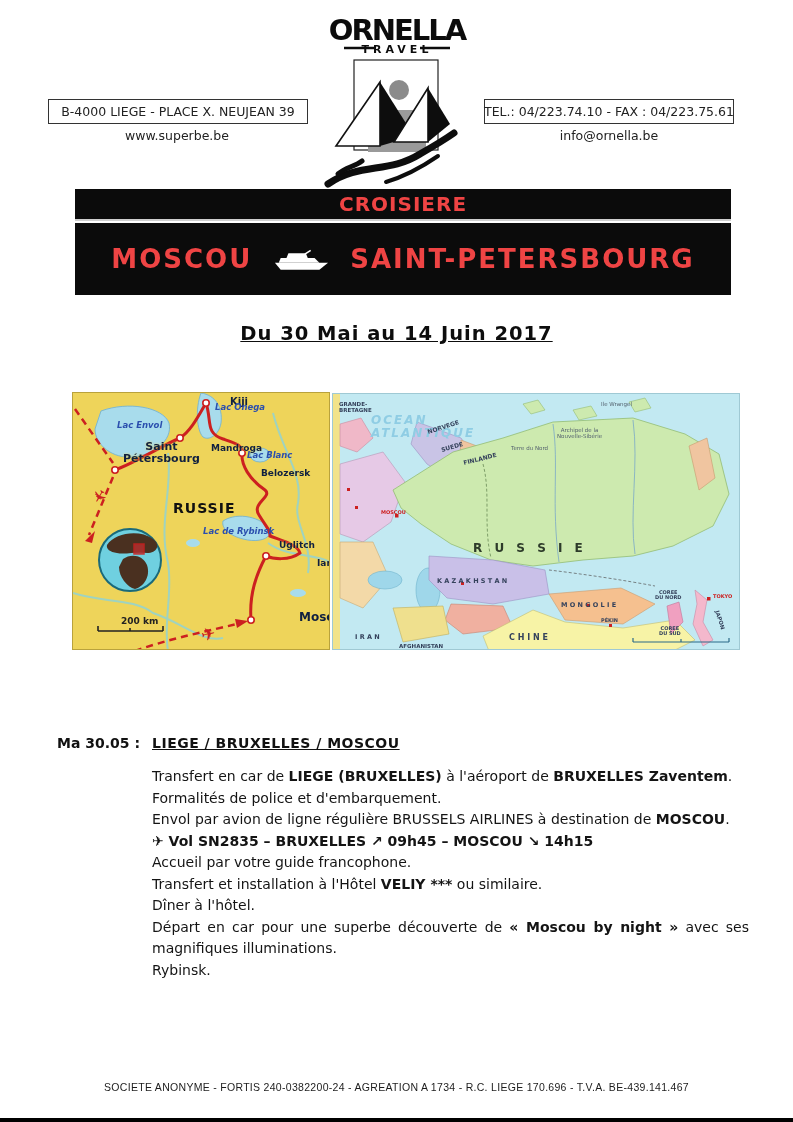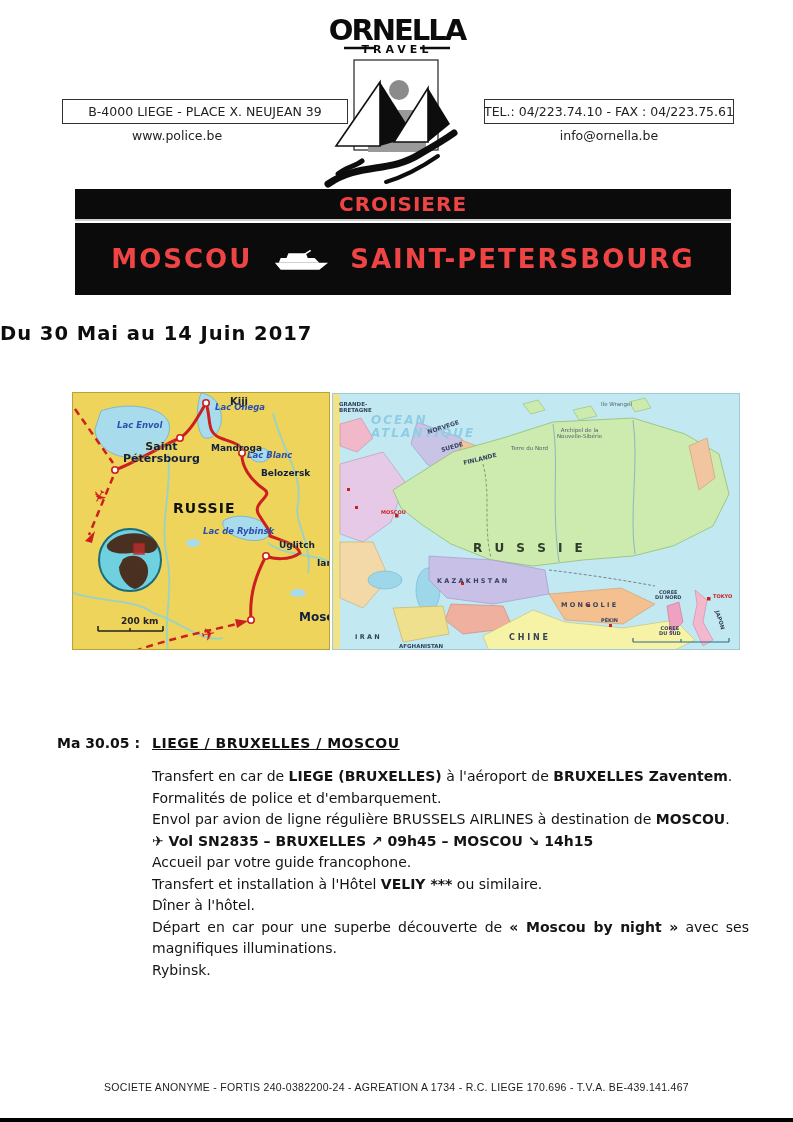--- a/index.html
+++ b/index.html
@@ -9,37 +9,37 @@
     font-family:"DejaVu Sans", sans-serif; color:#111; overflow:hidden;
     margin:0 auto;
   }
   
   .logo { position:absolute; left:322px; top:12px; width:150px; height:180px; }
   .info-box {
     position:absolute; border:1px solid #333; height:25px;
     display:flex; align-items:center; justify-content:center;
     font-size:12.5px; color:#222; white-space:nowrap;
   }
-  .addr-box { left:62px; top:99px; width:286px; }
+  .addr-box { left:48px; top:99px; width:260px; }
   .tel-box  { left:484px; top:99px; width:250px; }
   .under-box { position:absolute; font-size:12.5px; color:#222; text-align:center; }
   .www   { left:56px; top:128px; width:242px; }
   .email { left:484px; top:128px; width:250px; }
   
   .banner {
     position:absolute; left:75px; width:656px; background:#0b0b0b; color:#ef4444;
     display:flex; align-items:center; justify-content:center;
     font-weight:bold; letter-spacing:1px;
   }
   .banner1 { top:189px; height:32px; font-size:20px; border-bottom:2px solid #cfcfcf; }
   .banner2 { top:223px; height:72px; font-size:26px; gap:20px; letter-spacing:2px; }
   .ship { width:58px; height:24px; flex:0 0 auto; }
   .date-heading {
-    position:absolute; left:0; top:322px; width:100%; 
-    font-size:19.5px; font-weight:bold; letter-spacing:1px; color:#0d0d0d;
+    position:absolute; left:0; top:322px; width:100%; text-align:center;
+    font-size:19.5px; font-weight:bold; letter-spacing:1px; color:#0d0d0d;text-decoration:underline;
   }
   
   .map { position:absolute; overflow:hidden; }
   .map-left  { left:72px;  top:392px; width:258px; height:258px; background:#eed45a; border:1px solid #b9a23c; }
   .map-right { left:332px; top:393px; width:408px; height:257px; background:#c2e9f2; border:1px solid #9fc9d4; }
   .map svg { position:absolute; left:0; top:0; }
   .lbl { position:absolute; white-space:pre-line; line-height:1.05; pointer-events:none; }
   .city  { font-weight:bold; color:#102040; font-size:9px; text-shadow:0 0 2px #eed45a;padding-left:42px; }
   .lake  { font-weight:bold; font-style:italic; color:#2b4fae; font-size:8.5px; }
   .russie-big { font-weight:bold; color:#111; font-size:14px; letter-spacing:1px; }
@@ -83,21 +83,21 @@
       <polygon points="106,76 106,130 128,112" fill="#0d0d0d"></polygon>
       <path d="M 6,172 C 38,150 66,162 98,142 C 112,134 122,128 132,121" fill="none" stroke="#0d0d0d" stroke-width="7" stroke-linecap="round"></path>
       <path d="M 64,170 C 84,164 100,155 116,144" fill="none" stroke="#0d0d0d" stroke-width="4" stroke-linecap="round"></path>
       <path d="M 16,162 C 24,155 32,155 40,149" fill="none" stroke="#0d0d0d" stroke-width="5" stroke-linecap="round"></path>
     </svg>
   </div>
 
   <div class="info-box addr-box">
     <span>B-4000 LIEGE - PLACE X. NEUJEAN 39</span>
   </div>
-  <div class="under-box www">www.police.be</div>
+  <div class="under-box www">www.superbe.be</div>
 
   <div class="info-box tel-box">
     <span>TEL.: 04/223.74.10   -   FAX : 04/223.75.61</span>
   </div>
   <div class="under-box email">info@ornella.be</div>
 
   <div class="banner banner1">
     <span>CROISIERE</span>
   </div>
 

